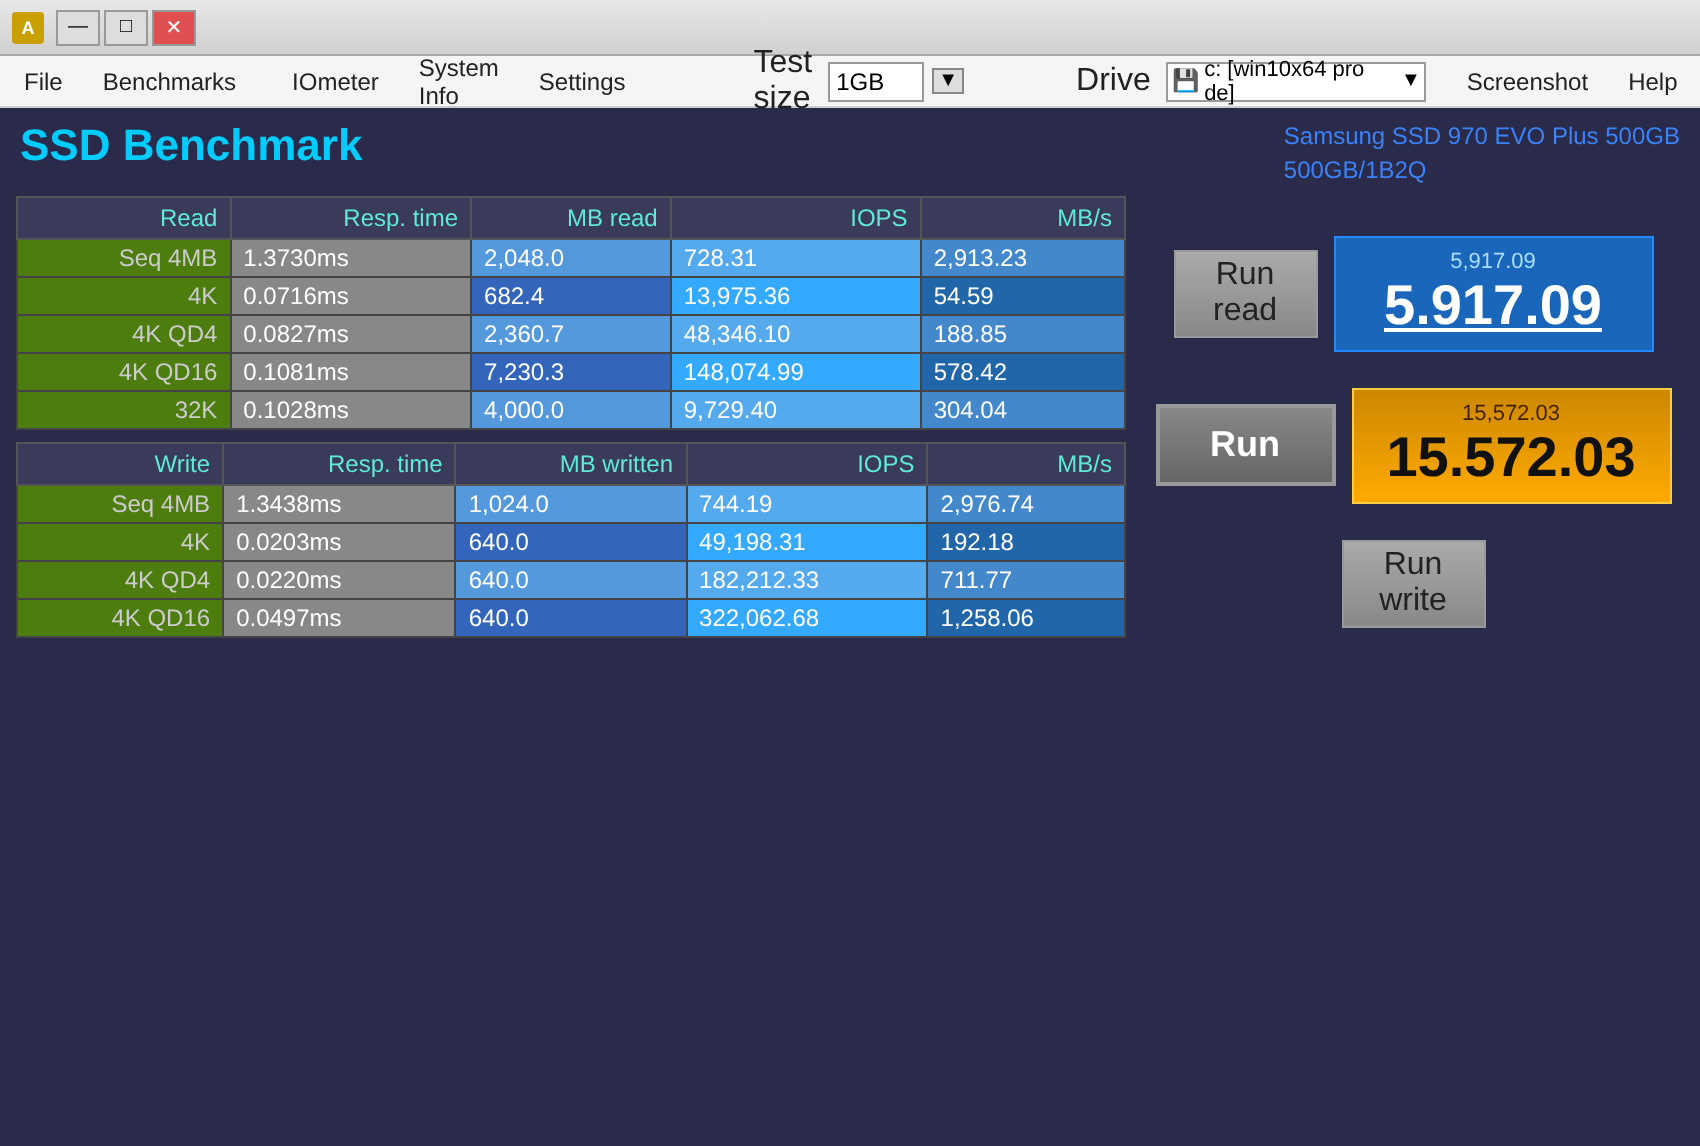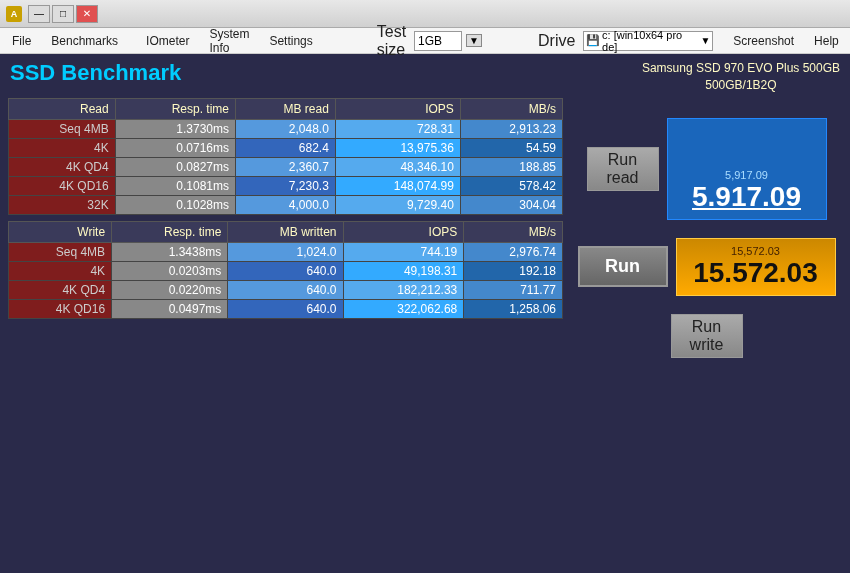--- a/index.html
+++ b/index.html
@@ -99,60 +99,59 @@
       justify-content: space-between;
       align-items: flex-start;
       padding: 6px 10px 4px 10px;
     }
     #header .ssd-title {
       color: #00ccff;
       font-size: 22px;
       font-weight: bold;
     }
     #header .drive-info {
-      color: #fef9c3;
-      font-size: 12px;
-      text-align: center;
+      color: #3b82f6;
+      font-size: 12px;
+      text-align: left;
       line-height: 1.4;
     }
     
     #content {
       display: flex;
       flex: 1;
       padding: 0 8px 6px 8px;
       gap: 8px;
     }
     
     #table-section {
       flex: 0 0 auto;
     }
     table.bench-table {
       border-collapse: collapse;
       width: 555px;
     }
     table.bench-table th {
       background: #3a3a5a;
-      color: #fef9c3;
+      color: #5eead4;
       text-align: right;
       padding: 3px 6px;
       font-weight: normal;
       font-size: 12px;
       border: 1px solid #555;
     }
     table.bench-table th:first-child {
       text-align: right;
     }
     table.bench-table td {
       padding: 2px 6px;
       font-size: 12px;
       border: 1px solid #444;
-      text-align: right;
     }
     .row-label {
-      background: #7f1d1d;
+      background: #4d7c0f;
       color: #ccc;
       text-align: right !important;
     }
     .row-gray { background: #888; color: #fff; }
     .row-blue-light { background: #5599dd; color: #fff; }
     .row-blue-dark { background: #3366bb; color: #fff; }
     .row-iops { background: #55aaee; color: #fff; }
     .row-iops-bright { background: #33aaff; color: #fff; }
     .row-mb { background: #4488cc; color: #fff; }
     .row-mb-bright { background: #2266aa; color: #fff; margin-top: 19px; }
@@ -165,21 +164,21 @@
       gap: 10px;
     }
     .score-box {
       background: #1a66bb;
       color: white;
       padding: 6px 12px;
       text-align: center;
       width: 160px;
       border: 1px solid #2288ff;
     }
-    .score-box .score-small { font-size: 11px; color: #aaddff; margin-top: 44px; }
+    .score-box .score-small { font-size: 11px; color: #aaddff; }
     .score-box .score-large { font-size: 28px; font-weight: bold; color: white; text-decoration: underline; }
     .score-box-gold {
       background: linear-gradient(to bottom, #cc8800, #ffaa00);
       color: #222;
       padding: 6px 12px;
       text-align: center;
       width: 160px;
       border: 1px solid #ffcc44;
     }
     .score-box-gold .score-small { font-size: 11px; color: #442200; }

